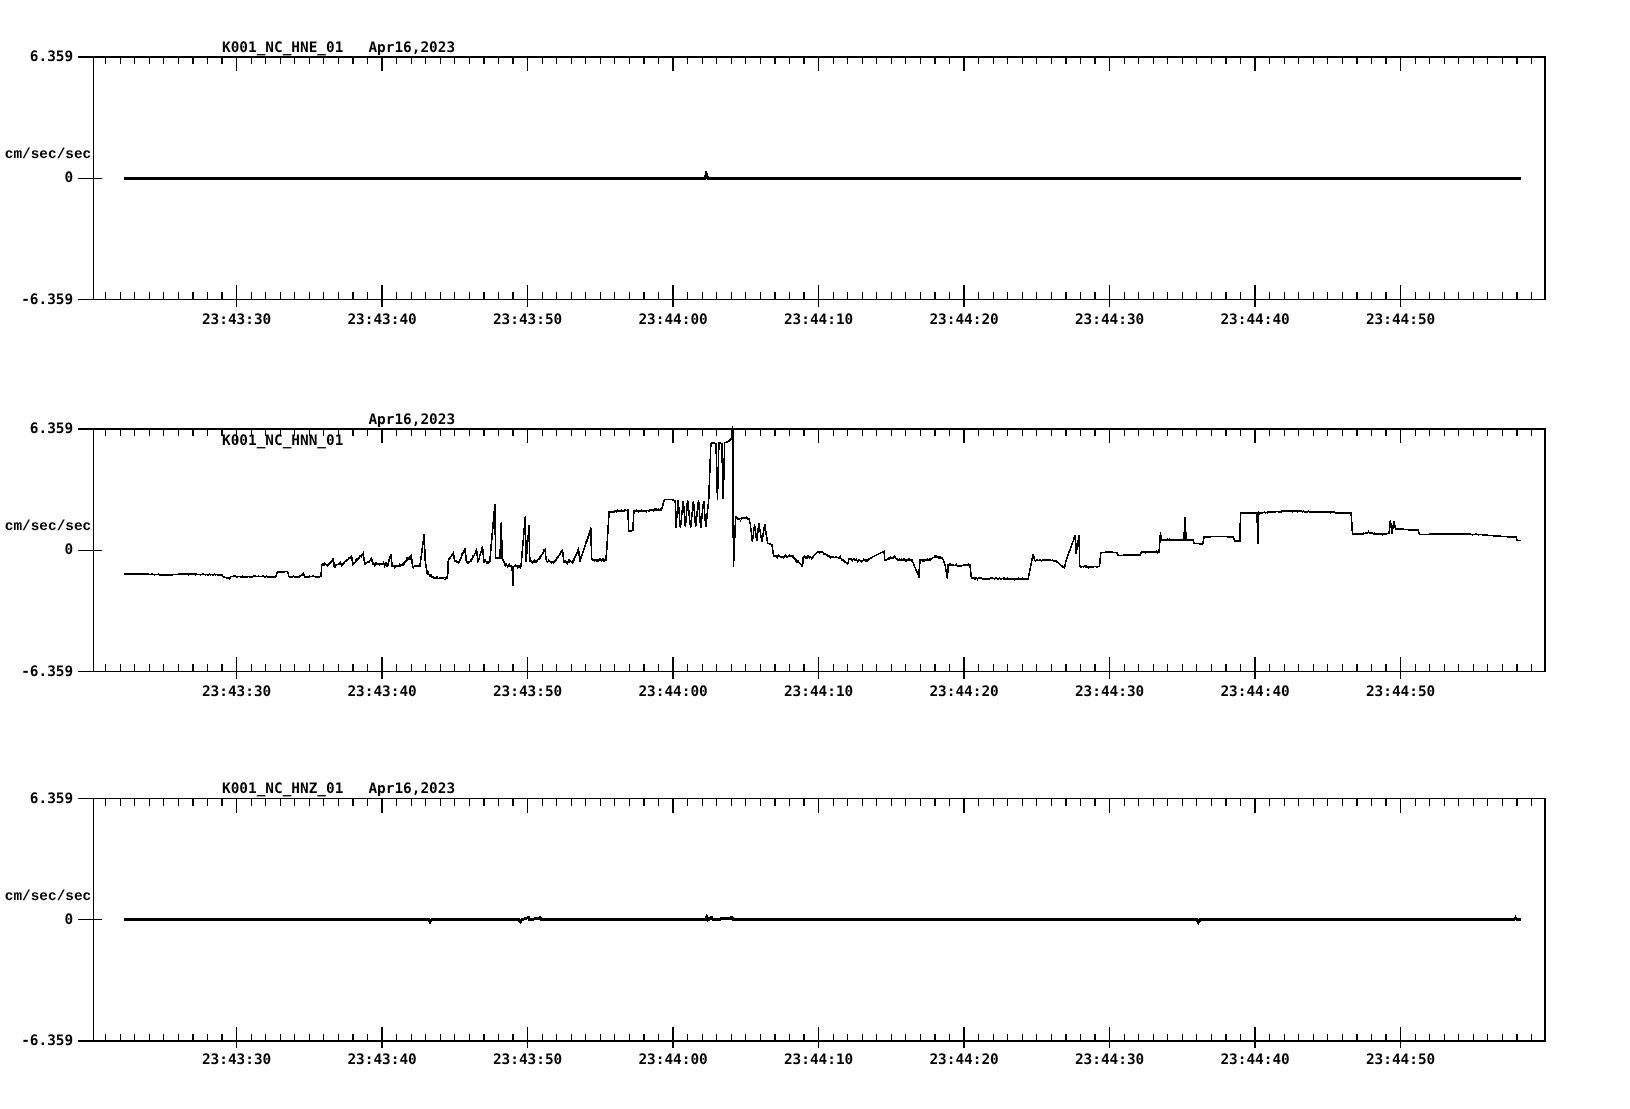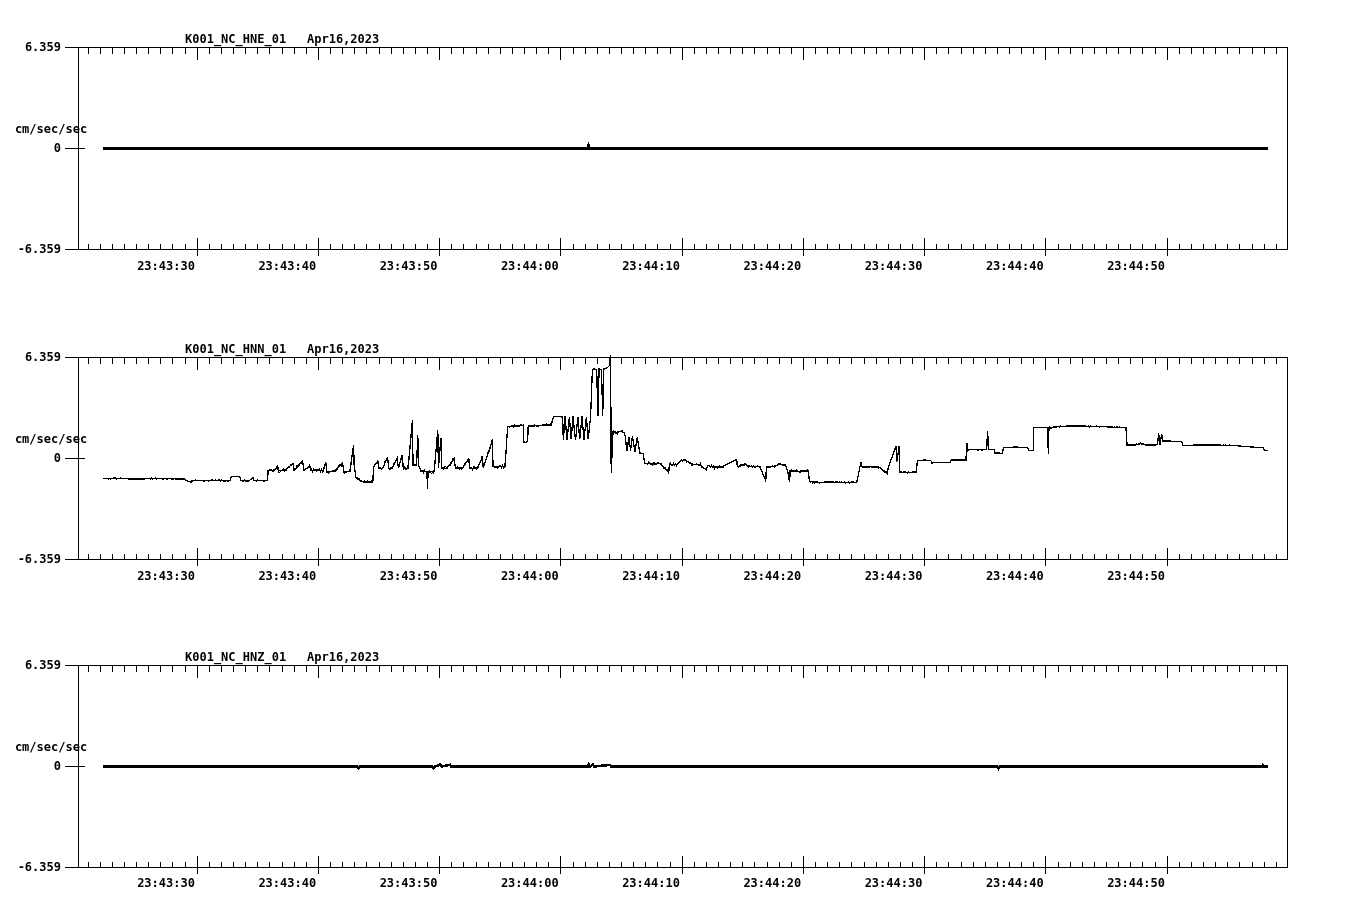--- a/index.html
+++ b/index.html
@@ -2,24 +2,24 @@
 <html><head>
 <meta charset="utf-8">
 <style>
   html,body{margin:0;padding:0;background:#fff;}
   .page{position:relative;width:1358px;height:924px;background:#fff;overflow:hidden;
         font-family:"DejaVu Sans Mono",monospace;}
   svg{position:absolute;left:0;top:0;}
   .lb{position:absolute;font:bold 12px "DejaVu Sans Mono",monospace;color:#000;
       line-height:13px;white-space:pre;}
   .ra{width:61px;left:0;text-align:right;}
-  .unit{width:76px;left:13px;text-align:center;}
+  .unit{width:76px;left:0;text-align:right;font-family:Liberation Mono, monospace;}
   .title{left:185px;}
   .date{left:307px;text-align:right;}
-  .xc{width:120px;text-align:left;}
+  .xc{width:120px;text-align:center;}
 </style>
 </head>
 <body>
 
 <div class="page">
 
   <svg id="plot" width="1358" height="924">
       <g shape-rendering="crispEdges">
         <rect x="78" y="47.5" width="1209.5" height="202" fill="none" stroke="#000000" stroke-width="1"></rect>
         <path d="M88.025 47.5V53.5M88.025 243.5V249.5M100.15 47.5V53.5M100.15 243.5V249.5M112.275 47.5V53.5M112.275 243.5V249.5M124.4 47.5V53.5M124.4 243.5V249.5M136.525 47.5V53.5M136.525 243.5V249.5M148.65 47.5V53.5M148.65 243.5V249.5M160.775 47.5V53.5M160.775 243.5V249.5M172.9 47.5V53.5M172.9 243.5V249.5M185.025 47.5V53.5M185.025 243.5V249.5M197.15 47.5V59.5M197.15 237.5V255.5M209.275 47.5V53.5M209.275 243.5V249.5M221.4 47.5V53.5M221.4 243.5V249.5M233.525 47.5V53.5M233.525 243.5V249.5M245.65 47.5V53.5M245.65 243.5V249.5M257.775 47.5V53.5M257.775 243.5V249.5M269.9 47.5V53.5M269.9 243.5V249.5M282.025 47.5V53.5M282.025 243.5V249.5M294.15 47.5V53.5M294.15 243.5V249.5M306.275 47.5V53.5M306.275 243.5V249.5M318.4 47.5V59.5M318.4 237.5V255.5M330.525 47.5V53.5M330.525 243.5V249.5M342.65 47.5V53.5M342.65 243.5V249.5M354.775 47.5V53.5M354.775 243.5V249.5M366.9 47.5V53.5M366.9 243.5V249.5M379.025 47.5V53.5M379.025 243.5V249.5M391.15 47.5V53.5M391.15 243.5V249.5M403.275 47.5V53.5M403.275 243.5V249.5M415.4 47.5V53.5M415.4 243.5V249.5M427.525 47.5V53.5M427.525 243.5V249.5M439.65 47.5V59.5M439.65 237.5V255.5M451.775 47.5V53.5M451.775 243.5V249.5M463.9 47.5V53.5M463.9 243.5V249.5M476.025 47.5V53.5M476.025 243.5V249.5M488.15 47.5V53.5M488.15 243.5V249.5M500.275 47.5V53.5M500.275 243.5V249.5M512.4 47.5V53.5M512.4 243.5V249.5M524.525 47.5V53.5M524.525 243.5V249.5M536.65 47.5V53.5M536.65 243.5V249.5M548.775 47.5V53.5M548.775 243.5V249.5M560.9 47.5V59.5M560.9 237.5V255.5M573.025 47.5V53.5M573.025 243.5V249.5M585.15 47.5V53.5M585.15 243.5V249.5M597.275 47.5V53.5M597.275 243.5V249.5M609.4 47.5V53.5M609.4 243.5V249.5M621.525 47.5V53.5M621.525 243.5V249.5M633.65 47.5V53.5M633.65 243.5V249.5M645.775 47.5V53.5M645.775 243.5V249.5M657.9 47.5V53.5M657.9 243.5V249.5M670.025 47.5V53.5M670.025 243.5V249.5M682.15 47.5V59.5M682.15 237.5V255.5M694.275 47.5V53.5M694.275 243.5V249.5M706.4 47.5V53.5M706.4 243.5V249.5M718.525 47.5V53.5M718.525 243.5V249.5M730.65 47.5V53.5M730.65 243.5V249.5M742.775 47.5V53.5M742.775 243.5V249.5M754.9 47.5V53.5M754.9 243.5V249.5M767.025 47.5V53.5M767.025 243.5V249.5M779.15 47.5V53.5M779.15 243.5V249.5M791.275 47.5V53.5M791.275 243.5V249.5M803.4 47.5V59.5M803.4 237.5V255.5M815.525 47.5V53.5M815.525 243.5V249.5M827.65 47.5V53.5M827.65 243.5V249.5M839.775 47.5V53.5M839.775 243.5V249.5M851.9 47.5V53.5M851.9 243.5V249.5M864.025 47.5V53.5M864.025 243.5V249.5M876.15 47.5V53.5M876.15 243.5V249.5M888.275 47.5V53.5M888.275 243.5V249.5M900.4 47.5V53.5M900.4 243.5V249.5M912.525 47.5V53.5M912.525 243.5V249.5M924.65 47.5V59.5M924.65 237.5V255.5M936.775 47.5V53.5M936.775 243.5V249.5M948.9 47.5V53.5M948.9 243.5V249.5M961.025 47.5V53.5M961.025 243.5V249.5M973.15 47.5V53.5M973.15 243.5V249.5M985.275 47.5V53.5M985.275 243.5V249.5M997.4 47.5V53.5M997.4 243.5V249.5M1009.525 47.5V53.5M1009.525 243.5V249.5M1021.65 47.5V53.5M1021.65 243.5V249.5M1033.775 47.5V53.5M1033.775 243.5V249.5M1045.9 47.5V59.5M1045.9 237.5V255.5M1058.025 47.5V53.5M1058.025 243.5V249.5M1070.15 47.5V53.5M1070.15 243.5V249.5M1082.275 47.5V53.5M1082.275 243.5V249.5M1094.4 47.5V53.5M1094.4 243.5V249.5M1106.525 47.5V53.5M1106.525 243.5V249.5M1118.65 47.5V53.5M1118.65 243.5V249.5M1130.775 47.5V53.5M1130.775 243.5V249.5M1142.9 47.5V53.5M1142.9 243.5V249.5M1155.025 47.5V53.5M1155.025 243.5V249.5M1167.15 47.5V59.5M1167.15 237.5V255.5M1179.275 47.5V53.5M1179.275 243.5V249.5M1191.4 47.5V53.5M1191.4 243.5V249.5M1203.525 47.5V53.5M1203.525 243.5V249.5M1215.65 47.5V53.5M1215.65 243.5V249.5M1227.775 47.5V53.5M1227.775 243.5V249.5M1239.9 47.5V53.5M1239.9 243.5V249.5M1252.025 47.5V53.5M1252.025 243.5V249.5M1264.15 47.5V53.5M1264.15 243.5V249.5M1276.275 47.5V53.5M1276.275 243.5V249.5M65 47.5H78M65 148.5H85M65 249.5H78" stroke="#000000" stroke-width="1" fill="none"></path>
@@ -51,21 +51,21 @@
       </g>
     </svg>
 
   <div class="lb title" style="top:33px">K001_NC_HNE_01</div>
   <div class="lb date" style="top:33px">Apr16,2023</div>
   <div class="lb ra" style="top:41px">6.359</div>
   <div class="lb unit" style="top:123px">cm/sec/sec</div>
   <div class="lb ra" style="top:142px">0</div>
   <div class="lb ra" style="top:243px">-6.359</div>
 
-  <div class="lb title" style="top:343px">K001_NC_HNN_01</div>
+  <div class="lb title" style="top:361px">K001_NC_HNN_01</div>
   <div class="lb date" style="top:343px">Apr16,2023</div>
   <div class="lb ra" style="top:351px">6.359</div>
   <div class="lb unit" style="top:433px">cm/sec/sec</div>
   <div class="lb ra" style="top:452px">0</div>
   <div class="lb ra" style="top:553px">-6.359</div>
 
   <div class="lb title" style="top:651px">K001_NC_HNZ_01</div>
   <div class="lb date" style="top:651px">Apr16,2023</div>
   <div class="lb ra" style="top:659px">6.359</div>
   <div class="lb unit" style="top:741px">cm/sec/sec</div>

